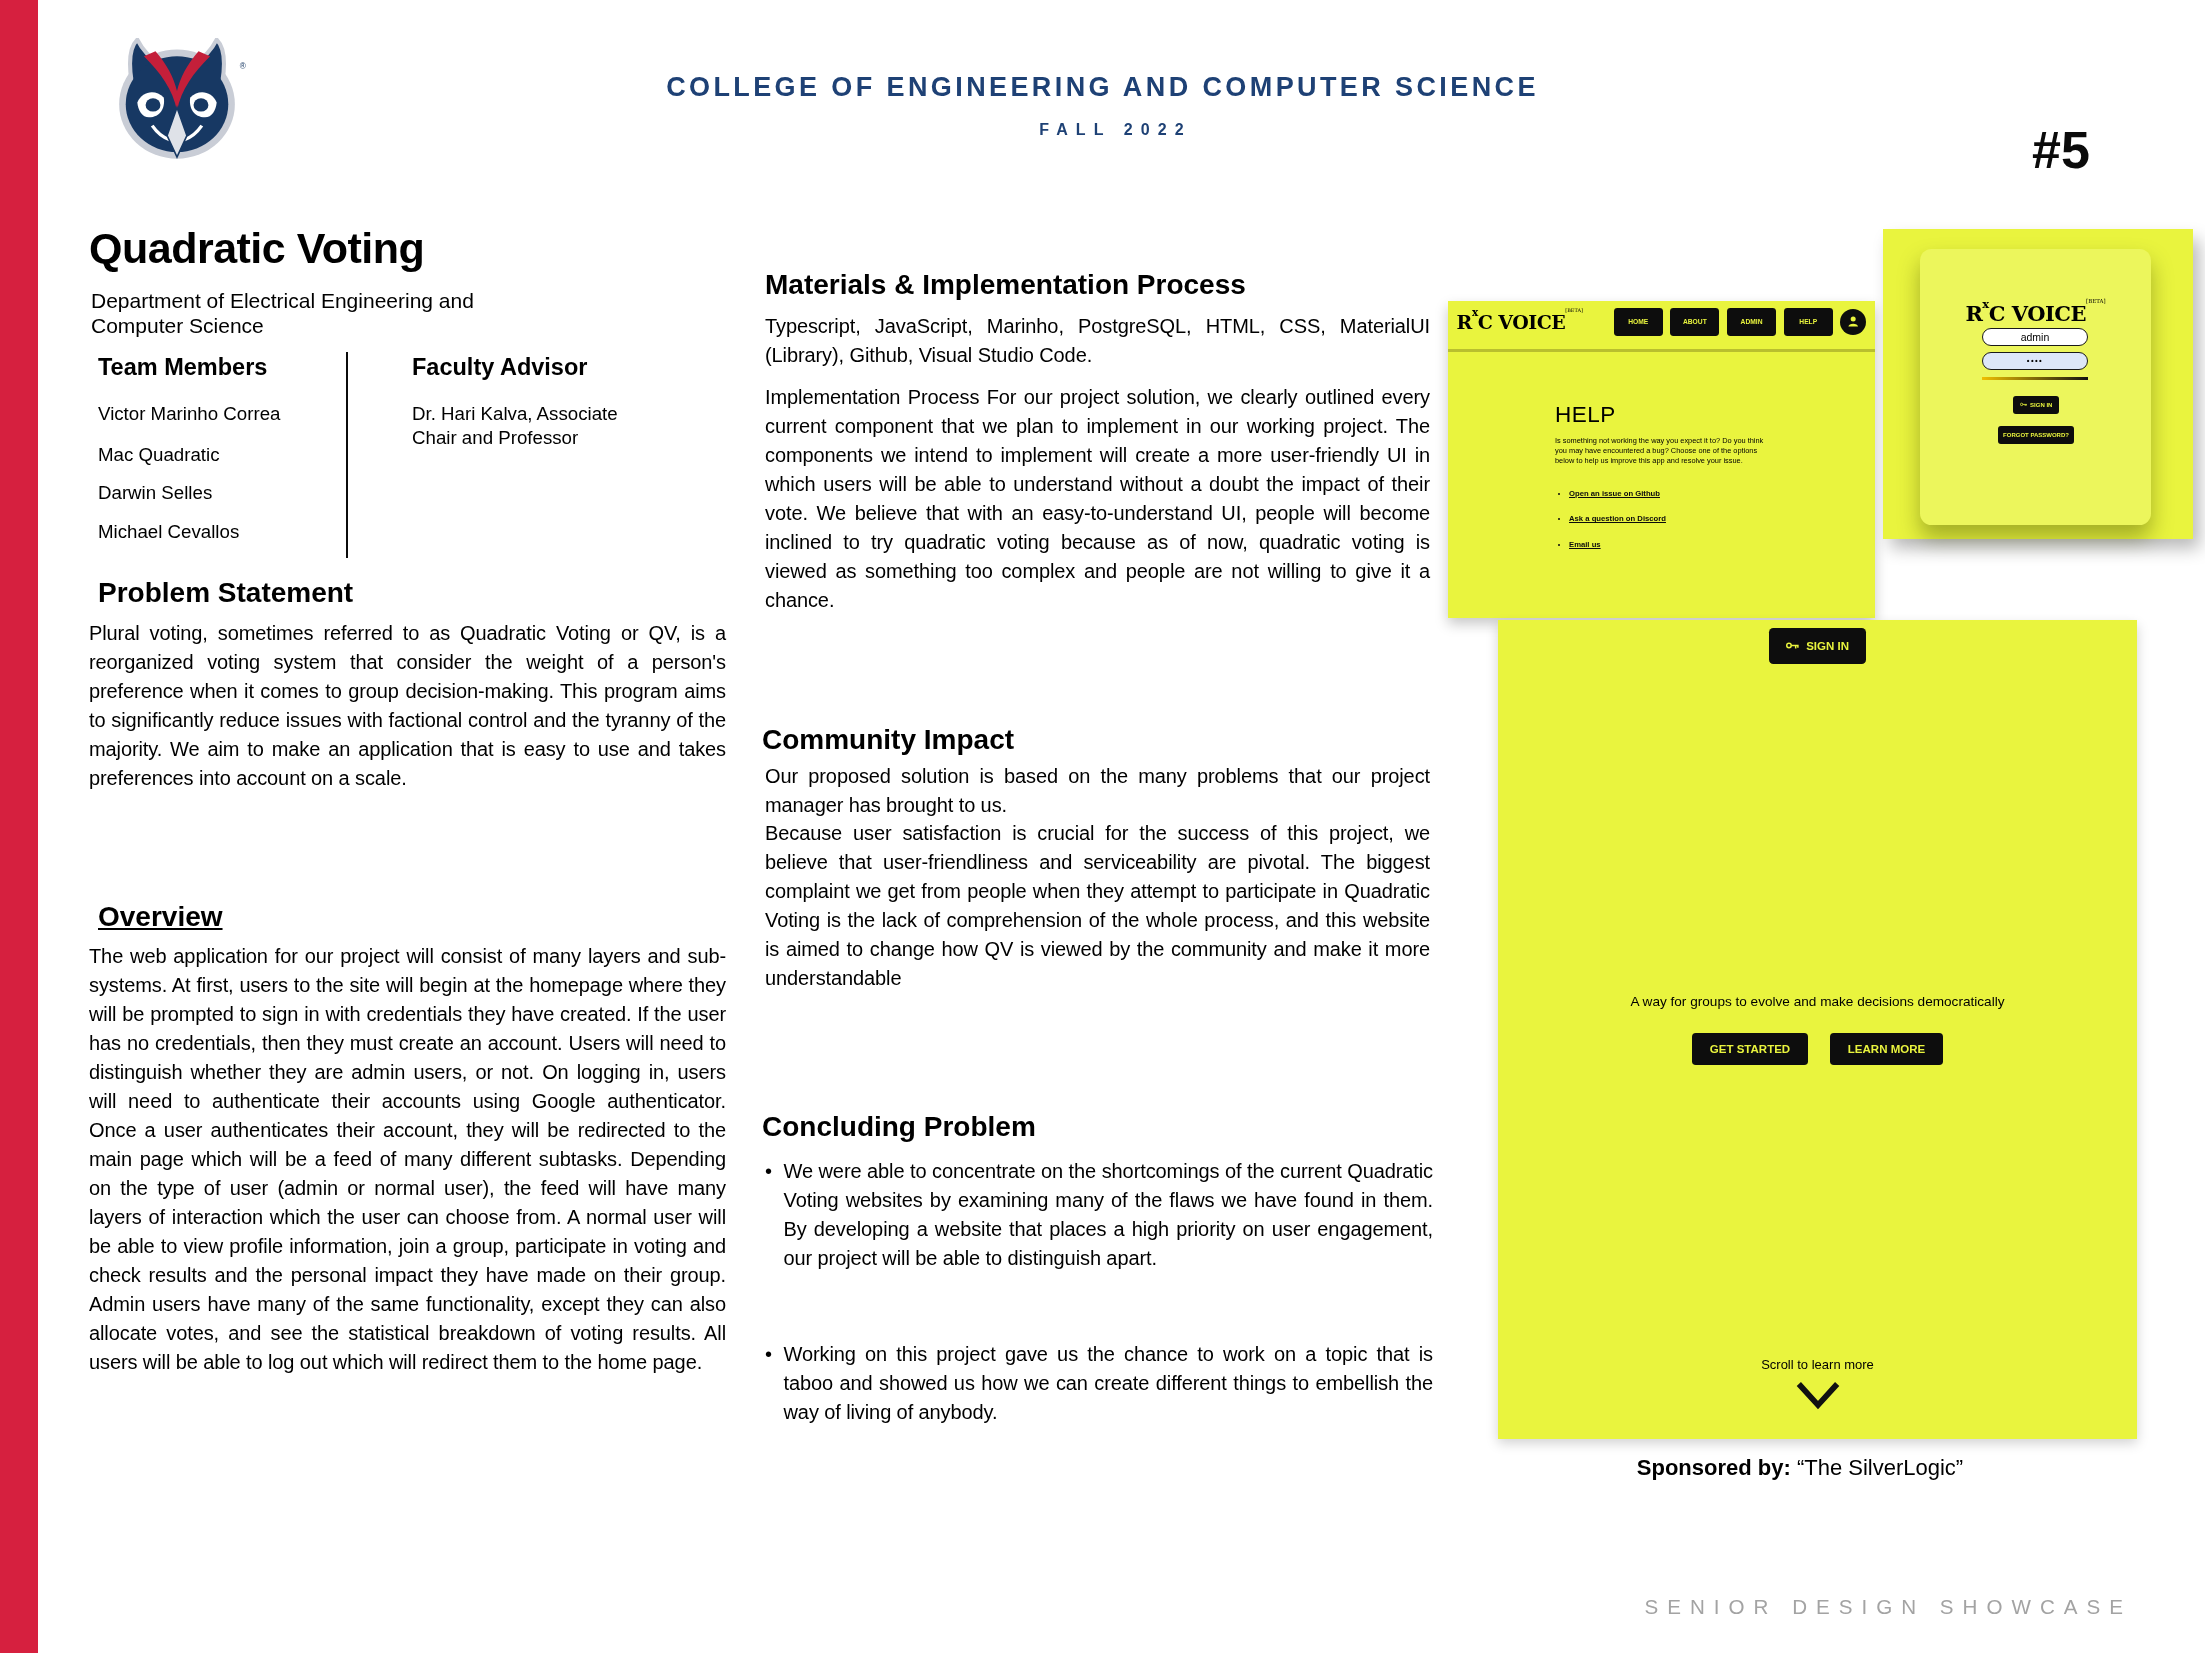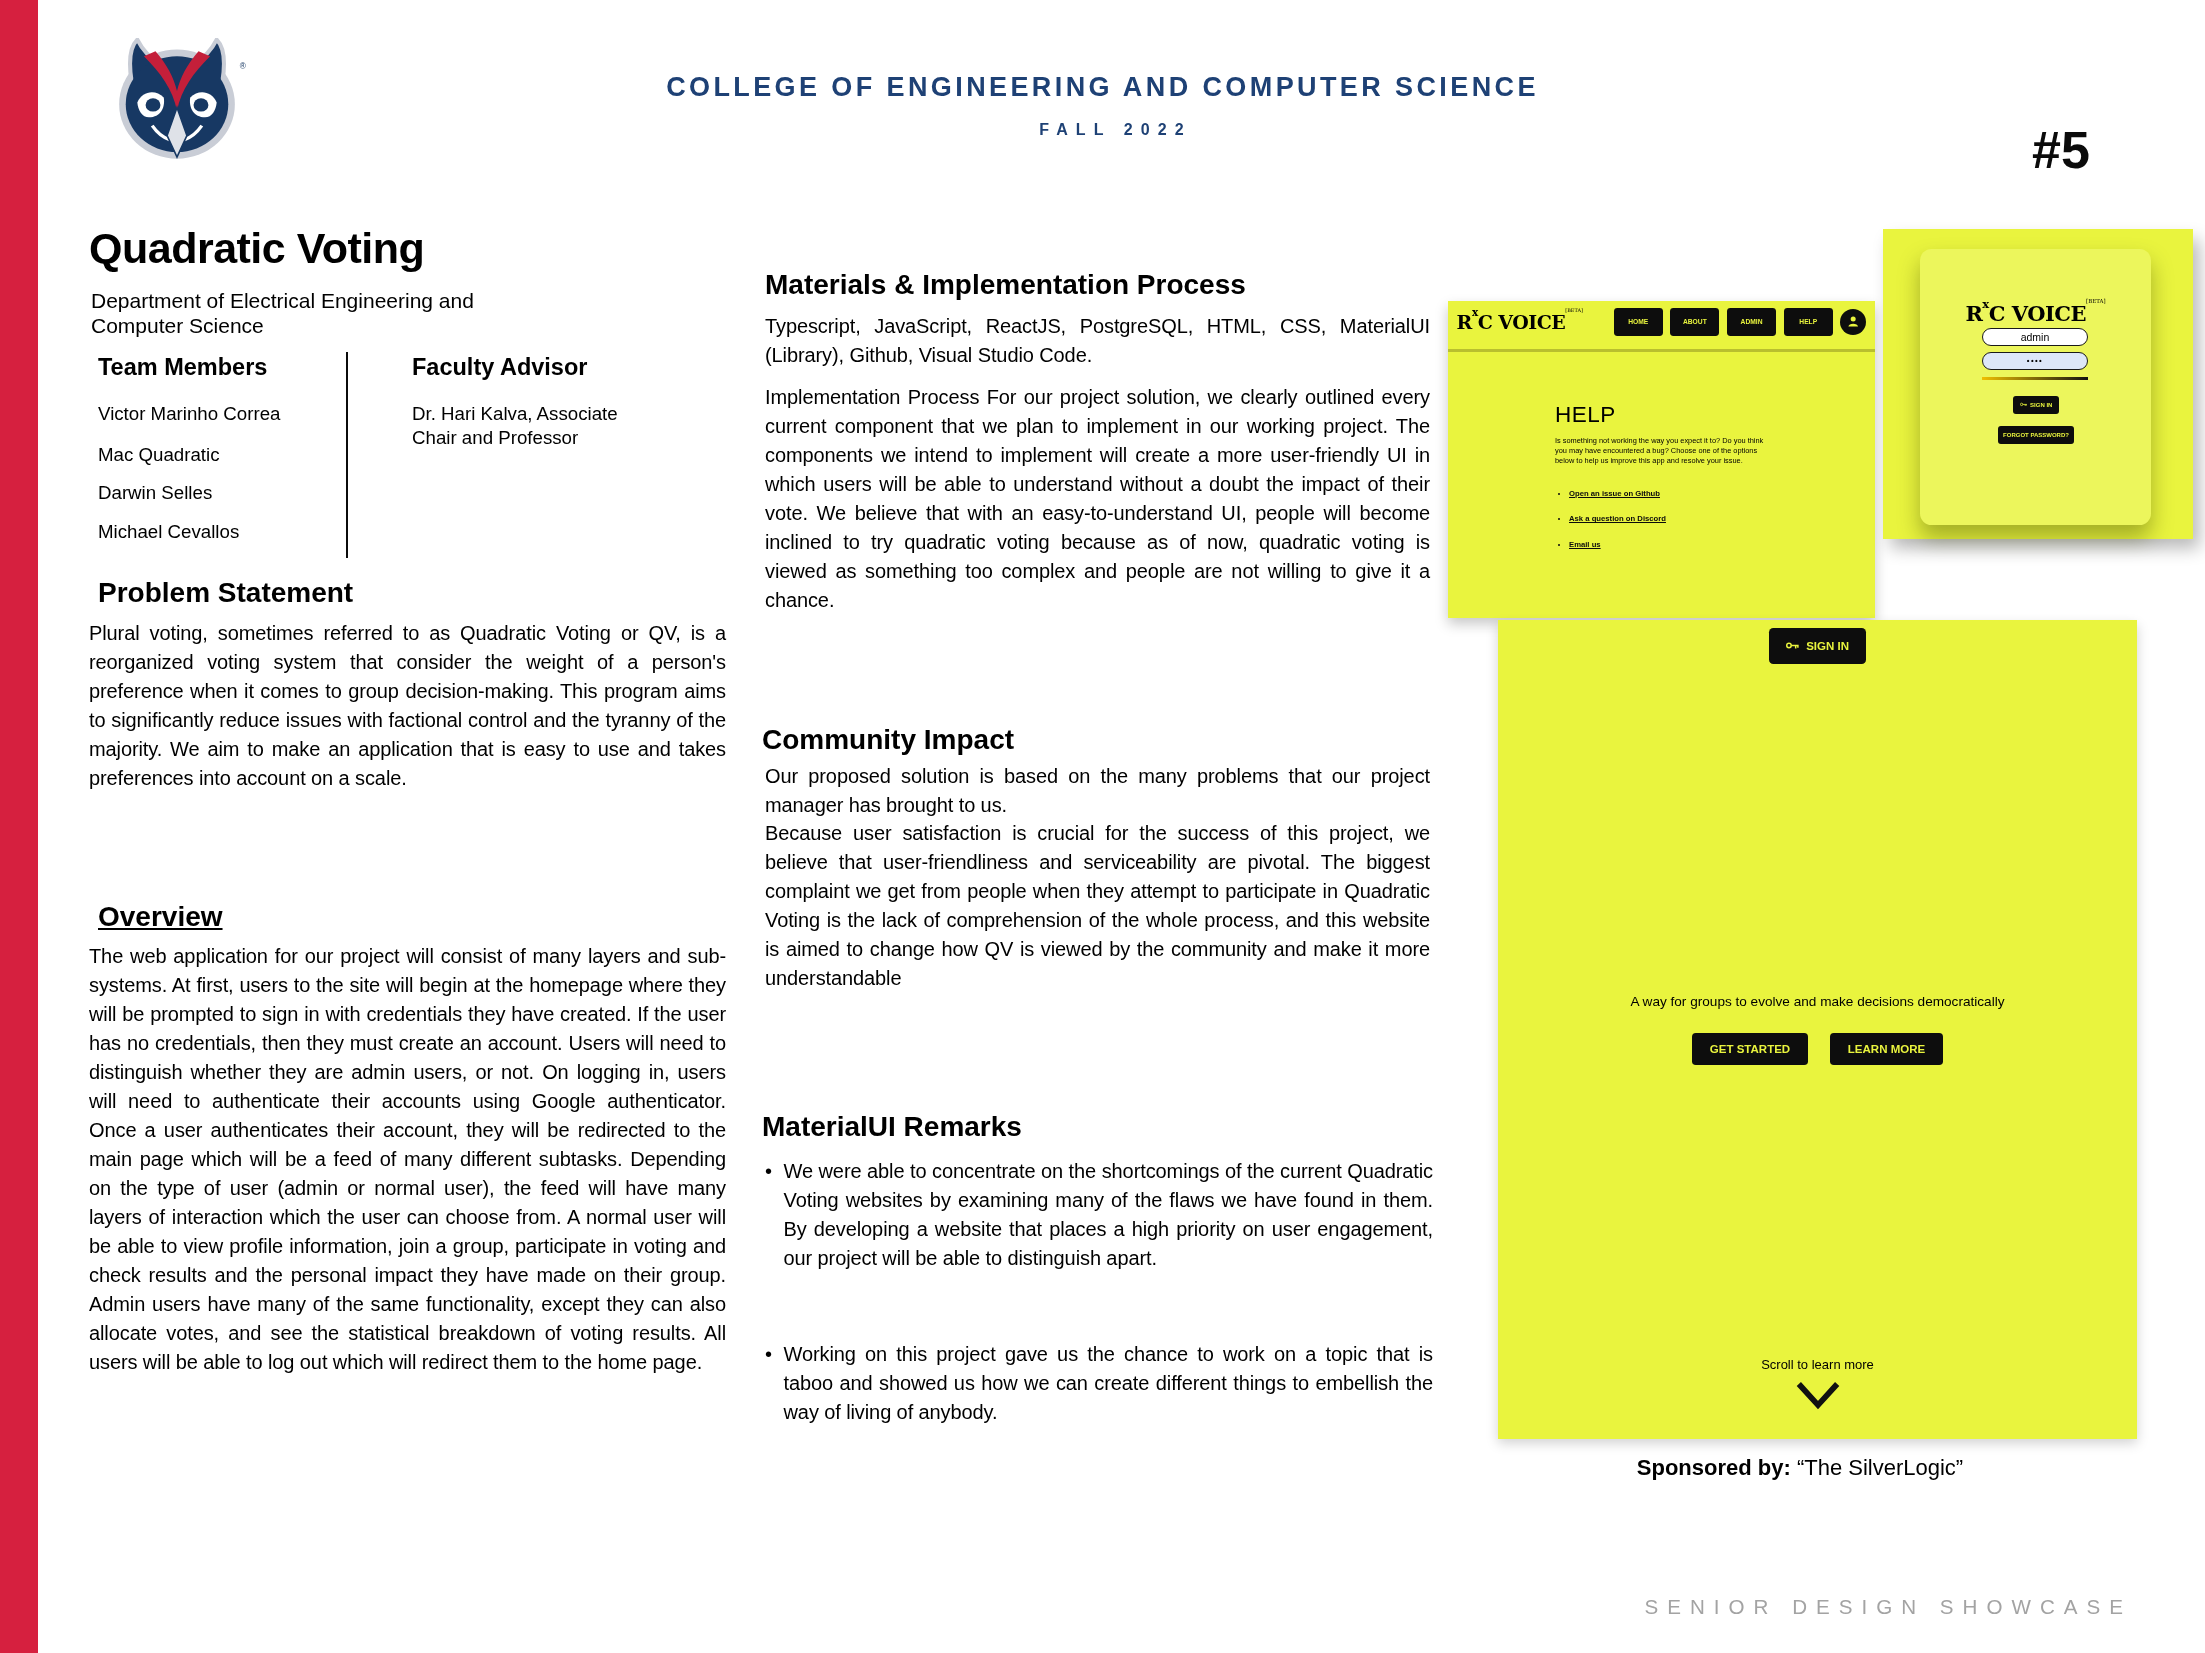--- a/index.html
+++ b/index.html
@@ -157,28 +157,28 @@
   <div class="abs adv-head">Faculty Advisor</div>
   <div class="abs adv-text">Dr. Hari Kalva, Associate Chair and Professor</div>
 
   <div class="abs sec-head" id="problem-head">Problem Statement</div>
   <div class="abs body-txt" id="problem-body">Plural voting, sometimes referred to as Quadratic Voting or QV, is a reorganized voting system that consider the weight of a person's preference when it comes to group decision-making. This program aims to significantly reduce issues with factional control and the tyranny of the majority. We aim to make an application that is easy to use and takes preferences into account on a scale.</div>
 
   <div class="abs sec-head" id="overview-head">Overview</div>
   <div class="abs body-txt" id="overview-body">The web application for our project will consist of many layers and sub-systems.  At first, users to the site will begin at the homepage where they will be prompted to sign in with credentials they have created.  If the user has no credentials, then they must create an account. Users will need to distinguish whether they are admin users, or not.  On logging in, users will need to authenticate their accounts using Google authenticator. Once a user authenticates their account, they will be redirected to the main page which will be a feed of many different subtasks. Depending on the type of user (admin or normal user), the feed will have many layers of interaction which the user can choose from. A normal user will be able to view profile information, join a group, participate in voting and check results and the personal impact they have made on their group. Admin users have many of the same functionality, except they can also allocate votes, and see the statistical breakdown of voting results. All users will be able to log out which will redirect them to the home page.</div>
 
   <div class="abs sec-head" id="materials-head">Materials &amp; Implementation Process</div>
-  <div class="abs body-txt" id="materials-tools">Typescript, JavaScript, ReactJS, PostgreSQL, HTML, CSS, MaterialUI (Library), Github, Visual Studio Code.</div>
+  <div class="abs body-txt" id="materials-tools">Typescript, JavaScript, Marinho, PostgreSQL, HTML, CSS, MaterialUI (Library), Github, Visual Studio Code.</div>
   <div class="abs body-txt" id="materials-body">Implementation Process For our project solution, we clearly outlined every current component that we plan to implement in our working project. The components we intend to implement will create a more user-friendly UI in which users will be able to understand without a doubt the impact of their vote. We believe that with an easy-to-understand UI, people will become inclined to try quadratic voting because as of now, quadratic voting is viewed as something too complex and people are not willing to give it a chance.</div>
 
   <div class="abs sec-head" id="community-head">Community Impact</div>
   <div class="abs body-txt" id="community-b1">Our proposed solution is based on the many problems that our project manager has brought to us.</div>
   <div class="abs body-txt" id="community-b2">Because user satisfaction is crucial for the success of this project, we believe that user-friendliness and serviceability are pivotal. The biggest complaint we get from people when they attempt to participate in Quadratic Voting is the lack of comprehension of the whole process, and this website is aimed to change how QV is viewed by the community and make it more understandable</div>
 
-  <div class="abs sec-head" id="concluding-head">MaterialUI Remarks</div>
+  <div class="abs sec-head" id="concluding-head">Concluding Problem</div>
   <div class="abs bullet-item" id="bullet-1">
     <span class="bullet-dot">•</span>
     <span class="bullet-txt body-txt">We were able to concentrate on the shortcomings of the current Quadratic Voting websites by examining many of the flaws we have found in them. By developing a website that places a high priority on user engagement, our project will be able to distinguish  apart.</span>
   </div>
   <div class="abs bullet-item" id="bullet-2">
     <span class="bullet-dot">•</span>
     <span class="bullet-txt body-txt">Working on this project gave us the chance to work on a topic that is taboo and showed us how we can create different things to embellish the way of living of anybody.</span>
   </div>
 
   <div class="abs volt" id="shot-help">

